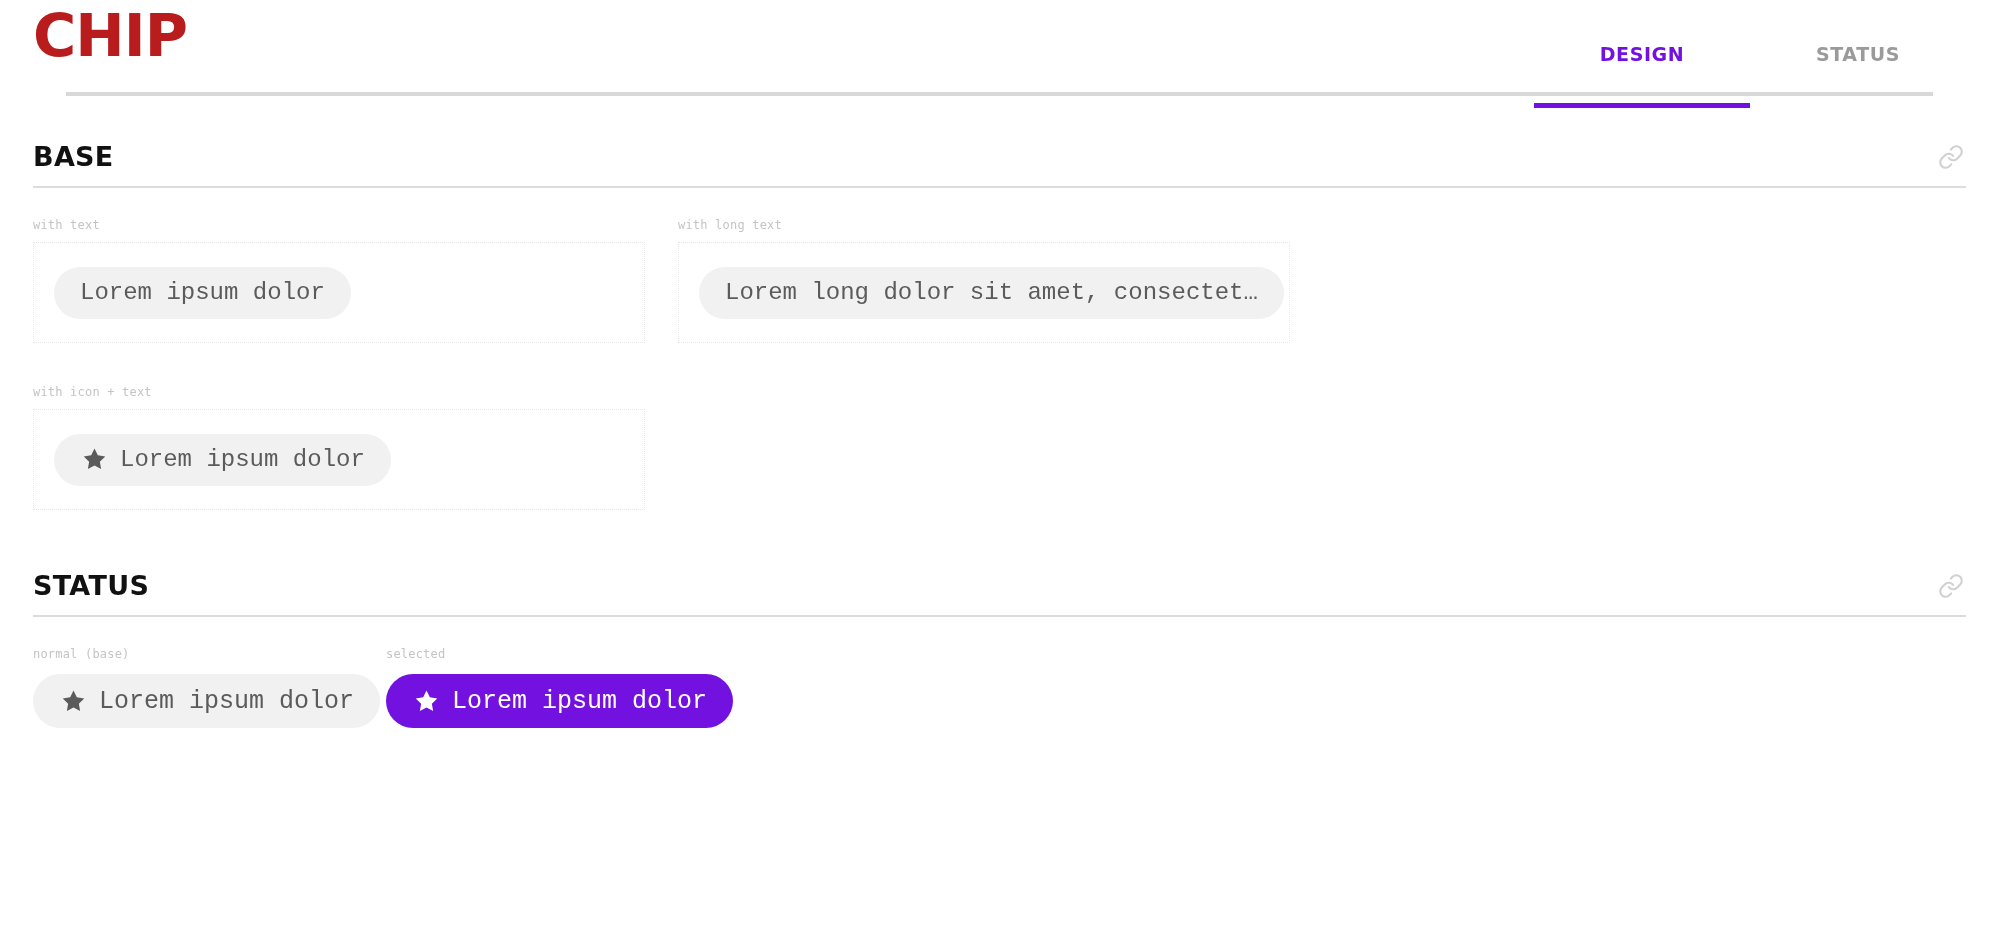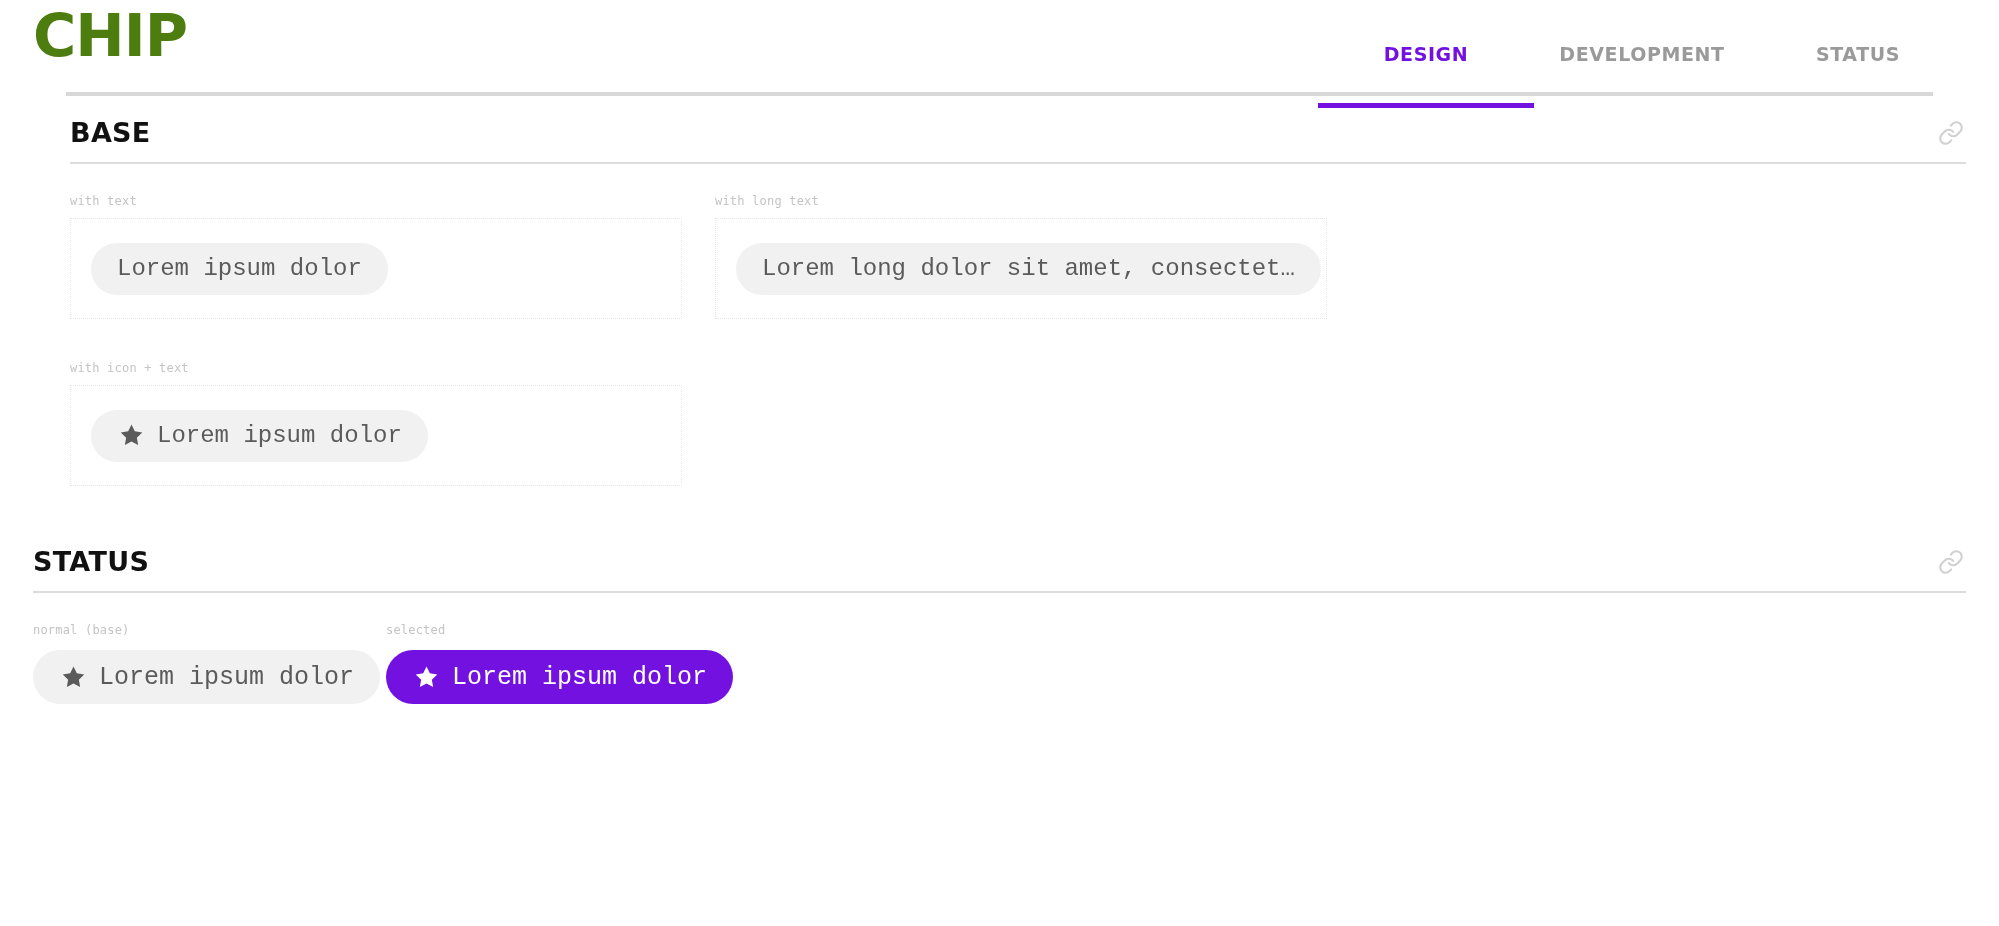--- a/index.html
+++ b/index.html
@@ -30,21 +30,21 @@
     display: flex;
     align-items: flex-start;
     justify-content: space-between;
   }
   .logo {
     font-family: "DejaVu Sans", sans-serif;
     font-weight: bold;
     font-size: 59px;
     line-height: 1;
     letter-spacing: -1px;
-    color: #4d7c0f;
+    color: #b91c1c;
     padding-top: 6px;
     user-select: none;
   }
   .navbar {
     display: flex;
     align-items: flex-start;
     height: 97px;
   }
   .nav-tab {
     position: relative;
@@ -214,31 +214,28 @@
 <div class="page">
 
   <div class="header">
     <div class="logo">CHIP</div>
 
     <div class="navbar">
       <div class="nav-tab active">
         <span>DESIGN</span>
       </div>
       <div class="nav-tab">
-        <span>DEVELOPMENT</span>
-      </div>
-      <div class="nav-tab">
         <span>STATUS</span>
       </div>
     </div>
 
     <div class="header-rule"></div>
   </div>
 
-  <div class="section" style="padding-top:20px;margin-left:37px;">
+  <div class="section" style="padding-top:44px;">
     <div class="section-head">
       <h2 class="section-title">BASE</h2>
       <span class="anchor-link">
         <svg width="26" height="26" viewBox="0 0 24 24" fill="none" stroke="currentColor" stroke-width="1.9" stroke-linecap="round" stroke-linejoin="round">
           <path d="M10 13a5 5 0 0 0 7.54.54l3-3a5 5 0 0 0-7.07-7.07l-1.72 1.71"></path>
           <path d="M14 11a5 5 0 0 0-7.54-.54l-3 3a5 5 0 0 0 7.07 7.07l1.71-1.71"></path>
         </svg>
       </span>
     </div>
     <div class="section-rule"></div>

